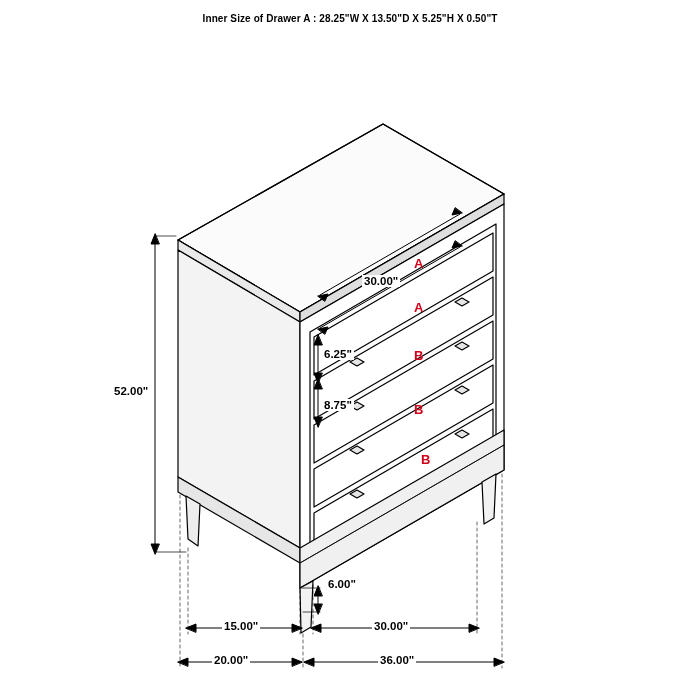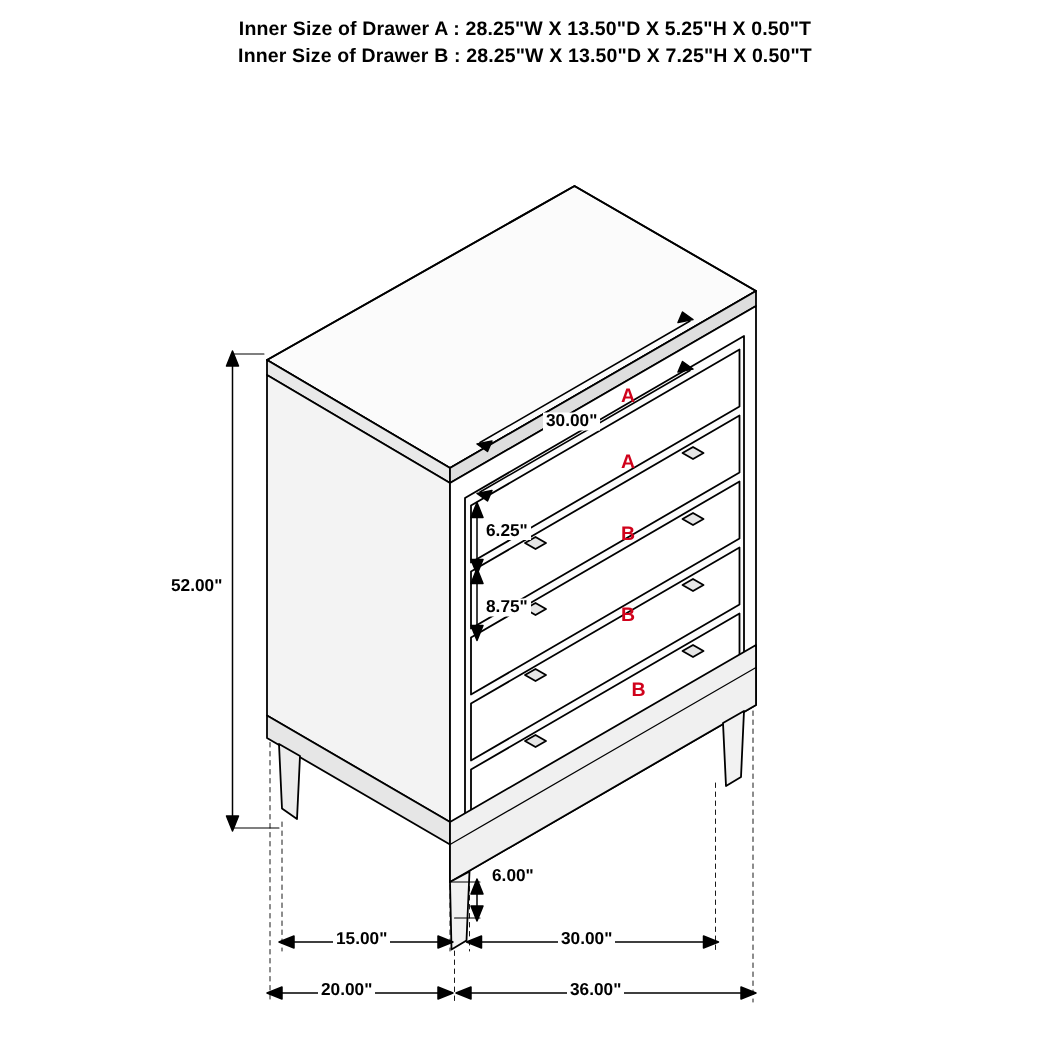--- a/index.html
+++ b/index.html
@@ -17,21 +17,21 @@
     position: relative;
     width: 700px;
     height: 700px;
   }
   .header {
     position: absolute;
     top: 10px;
     left: 0;
     width: 700px;
     text-align: center;
-    font-size: 13px;
+    font-size: 10px;
     font-weight: bold;
     color: #000;
     line-height: 18px;
     letter-spacing: 0.1px;
   }
   .header div {
     white-space: nowrap;
   }
   svg.diagram {
     position: absolute;
@@ -57,21 +57,20 @@
     white-space: nowrap;
   }
 </style>
 </head>
 <body>
 
 <div id="page">
 
   <div class="header">
     <div>Inner Size of Drawer A : 28.25"W X 13.50"D X 5.25"H X  0.50"T</div>
-    <div>Inner Size of Drawer B : 28.25"W X 13.50"D X 7.25"H X  0.50"T</div>
   </div>
 
   <svg class="diagram" viewBox="0 0 700 700">
     <g fill="none" stroke="#000" stroke-width="1.2" stroke-linejoin="round" stroke-linecap="round">
 
       <polygon points="178,240 383,124 504,194 300,312" fill="#fbfbfb" stroke="#000"></polygon>
       <polygon points="178,240 383,124 504,194 300,312" fill="none"></polygon>
 
       <polygon points="178,240 300,312 300,322 178,250" fill="#e9e9e9"></polygon>
       <polygon points="300,312 504,194 504,204 300,322" fill="#dedede"></polygon>

